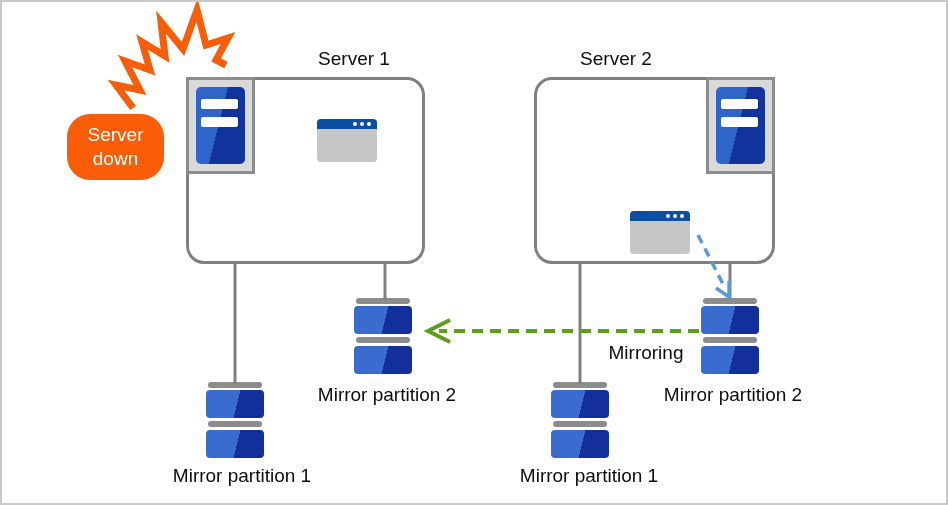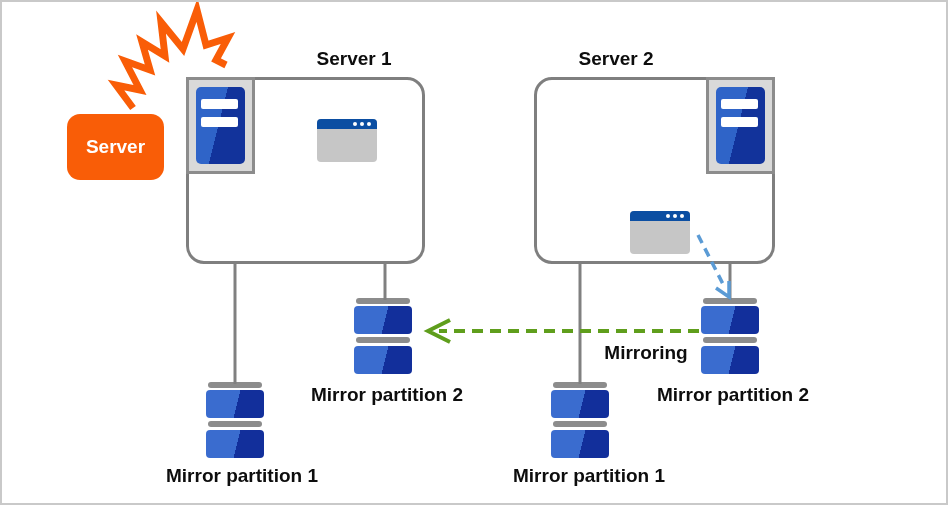--- a/index.html
+++ b/index.html
@@ -1,36 +1,36 @@
 <!DOCTYPE html>
 <html><head>
 <meta charset="utf-8">
 <style>
   html,body{margin:0;padding:0;background:#fff;}
   .canvas{
     position:relative;width:948px;height:505px;box-sizing:border-box;
     background:#ffffff;border:2px solid #c9c9c9;overflow:hidden;
-    font-family:"Liberation Sans",sans-serif;color:#111;font-weight:bold;
+    font-family:"Liberation Sans",sans-serif;color:#111;
   }
   .lbl{position:absolute;transform:translateX(-50%);font-size:19px;white-space:nowrap;color:#0d0d0d;}
   .server-box{position:absolute;border:3px solid #7f7f7f;border-radius:18px;box-sizing:border-box;background:transparent;z-index:1;}
   .server-icon{position:absolute;width:69px;height:97px;background:#d9d9d9;border:3px solid #8c8c8c;box-sizing:border-box;z-index:3;}
   .tower{position:absolute;left:7px;top:7px;width:49px;height:77px;border-radius:5px;
          background:linear-gradient(104deg,#2f64c8 47%,#12339b 47%);}
   .sbar{position:absolute;left:5px;width:37px;height:10px;background:#fff;border-radius:2px;}
   .sbar.b1{top:12px;} .sbar.b2{top:30px;}
   .app-icon{position:absolute;width:60px;height:43px;border-radius:4px;background:#c6c6c6;overflow:hidden;z-index:2;}
   .titlebar{position:relative;height:10px;background:#0b4ea2;}
   .dot{position:absolute;width:4px;height:4px;border-radius:50%;background:#fff;top:3px;}
   .d1{right:6px;} .d2{right:13px;} .d3{right:20px;}
   .disk{position:absolute;width:58px;z-index:2;}
   .dcap{height:6px;background:#8c8c8c;border-radius:3px;margin:0 2px 2px;}
   .dseg{height:28px;background:linear-gradient(104deg,#3a6ccf 53%,#122f9b 53%);border-radius:4px;}
   .dbar{height:6px;background:#8c8c8c;border-radius:3px;margin:3px 2px;}
-  .badge{position:absolute;left:65px;top:112px;width:97px;height:66px;background:#f95d07;border-radius:13px;
+  .badge{position:absolute;left:65px;top:112px;width:97px;height:66px;background:#f95d07;border-radius:23px;
          color:#fff;font-size:19px;line-height:24px;text-align:center;
          display:flex;flex-direction:column;justify-content:center;z-index:2;}
   .overlay{position:absolute;left:0;top:0;width:948px;height:505px;pointer-events:none;z-index:5;}
 </style>
 </head>
 <body>
 
 <div class="canvas">
 
   <div class="server-box" style="left:184px;top:75px;width:239px;height:187px;"></div>
@@ -95,20 +95,21 @@
 
   <div class="lbl" style="left:240px;top:463px;">Mirror partition 1</div>
   <div class="lbl" style="left:385px;top:382px;">Mirror partition 2</div>
   <div class="lbl" style="left:587px;top:463px;">Mirror partition 1</div>
   <div class="lbl" style="left:731px;top:382px;">Mirror partition 2</div>
 
   <div class="lbl" style="left:644px;top:340px;">Mirroring</div>
 
   <div class="badge">
     <span>Server</span>
+    <span>down</span>
   </div>
 
   <svg class="overlay" viewBox="0 0 948 505">
 
     <line x1="233" y1="261" x2="233" y2="382" stroke-width="3" stroke="#808080"></line>
     <line x1="383" y1="261" x2="383" y2="298" stroke-width="3" stroke="#808080"></line>
     <line x1="578" y1="261" x2="578" y2="382" stroke-width="3" stroke="#808080"></line>
     <line x1="728" y1="261" x2="728" y2="298" stroke-width="3" stroke="#808080"></line>
 
     <line x1="697" y1="329" x2="437" y2="329" stroke-width="4" stroke-dasharray="11 7" fill="none" stroke="#5F9E1C"></line>

